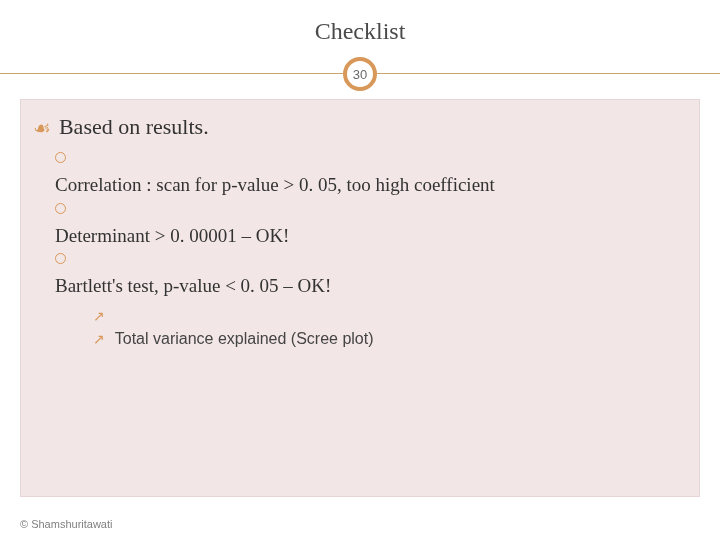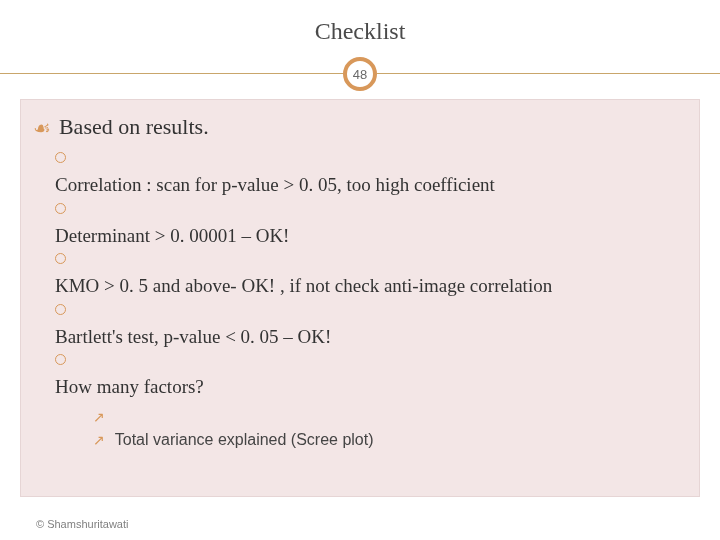--- a/index.html
+++ b/index.html
@@ -124,39 +124,39 @@
     gap: 10px;
     line-height: 1.5;
   }
   .lvl3 .bullet-arrow {
     color: #d8985a;
     font-size: 14px;
     flex: 0 0 auto;
   }
   .footer {
     position: absolute;
-    left: 36px;
+    left: 20px;
     bottom: 10px;
     font-family: Arial, Helvetica, sans-serif;
     font-size: 11px;
     color: #808080;
   }
 </style>
 </head>
 <body>
 
 <div class="slide">
 
   <div class="title">Checklist</div>
 
   <div class="rule-wrap">
     <div class="rule"></div>
     <div class="page-badge">
       <div class="ring"></div>
-      <div class="num">48</div>
+      <div class="num">30</div>
     </div>
   </div>
 
   <div class="content-box">
 
     <div class="lvl1">
       <span class="bullet-swirl">☙</span>
       <span>Based on results.</span>
     </div>
 
@@ -164,29 +164,21 @@
       <div class="lvl2">
         <span class="bullet-circle"></span>
         <span>Correlation : scan for p-value &gt; 0. 05, too high coefficient</span>
       </div>
       <div class="lvl2">
         <span class="bullet-circle"></span>
         <span>Determinant &gt; 0. 00001 – OK!</span>
       </div>
       <div class="lvl2">
         <span class="bullet-circle"></span>
-        <span>KMO &gt; 0. 5 and above- OK! , if not check anti-image correlation</span>
-      </div>
-      <div class="lvl2">
-        <span class="bullet-circle"></span>
         <span>Bartlett's test, p-value &lt; 0. 05 – OK!</span>
-      </div>
-      <div class="lvl2">
-        <span class="bullet-circle"></span>
-        <span>How many factors?</span>
       </div>
     </div>
 
     <div class="lvl3-list">
       <div class="lvl3">
         <span class="bullet-arrow">↗</span>
       </div>
       <div class="lvl3">
         <span class="bullet-arrow">↗</span>
         <span>Total variance explained (Scree plot)</span>

